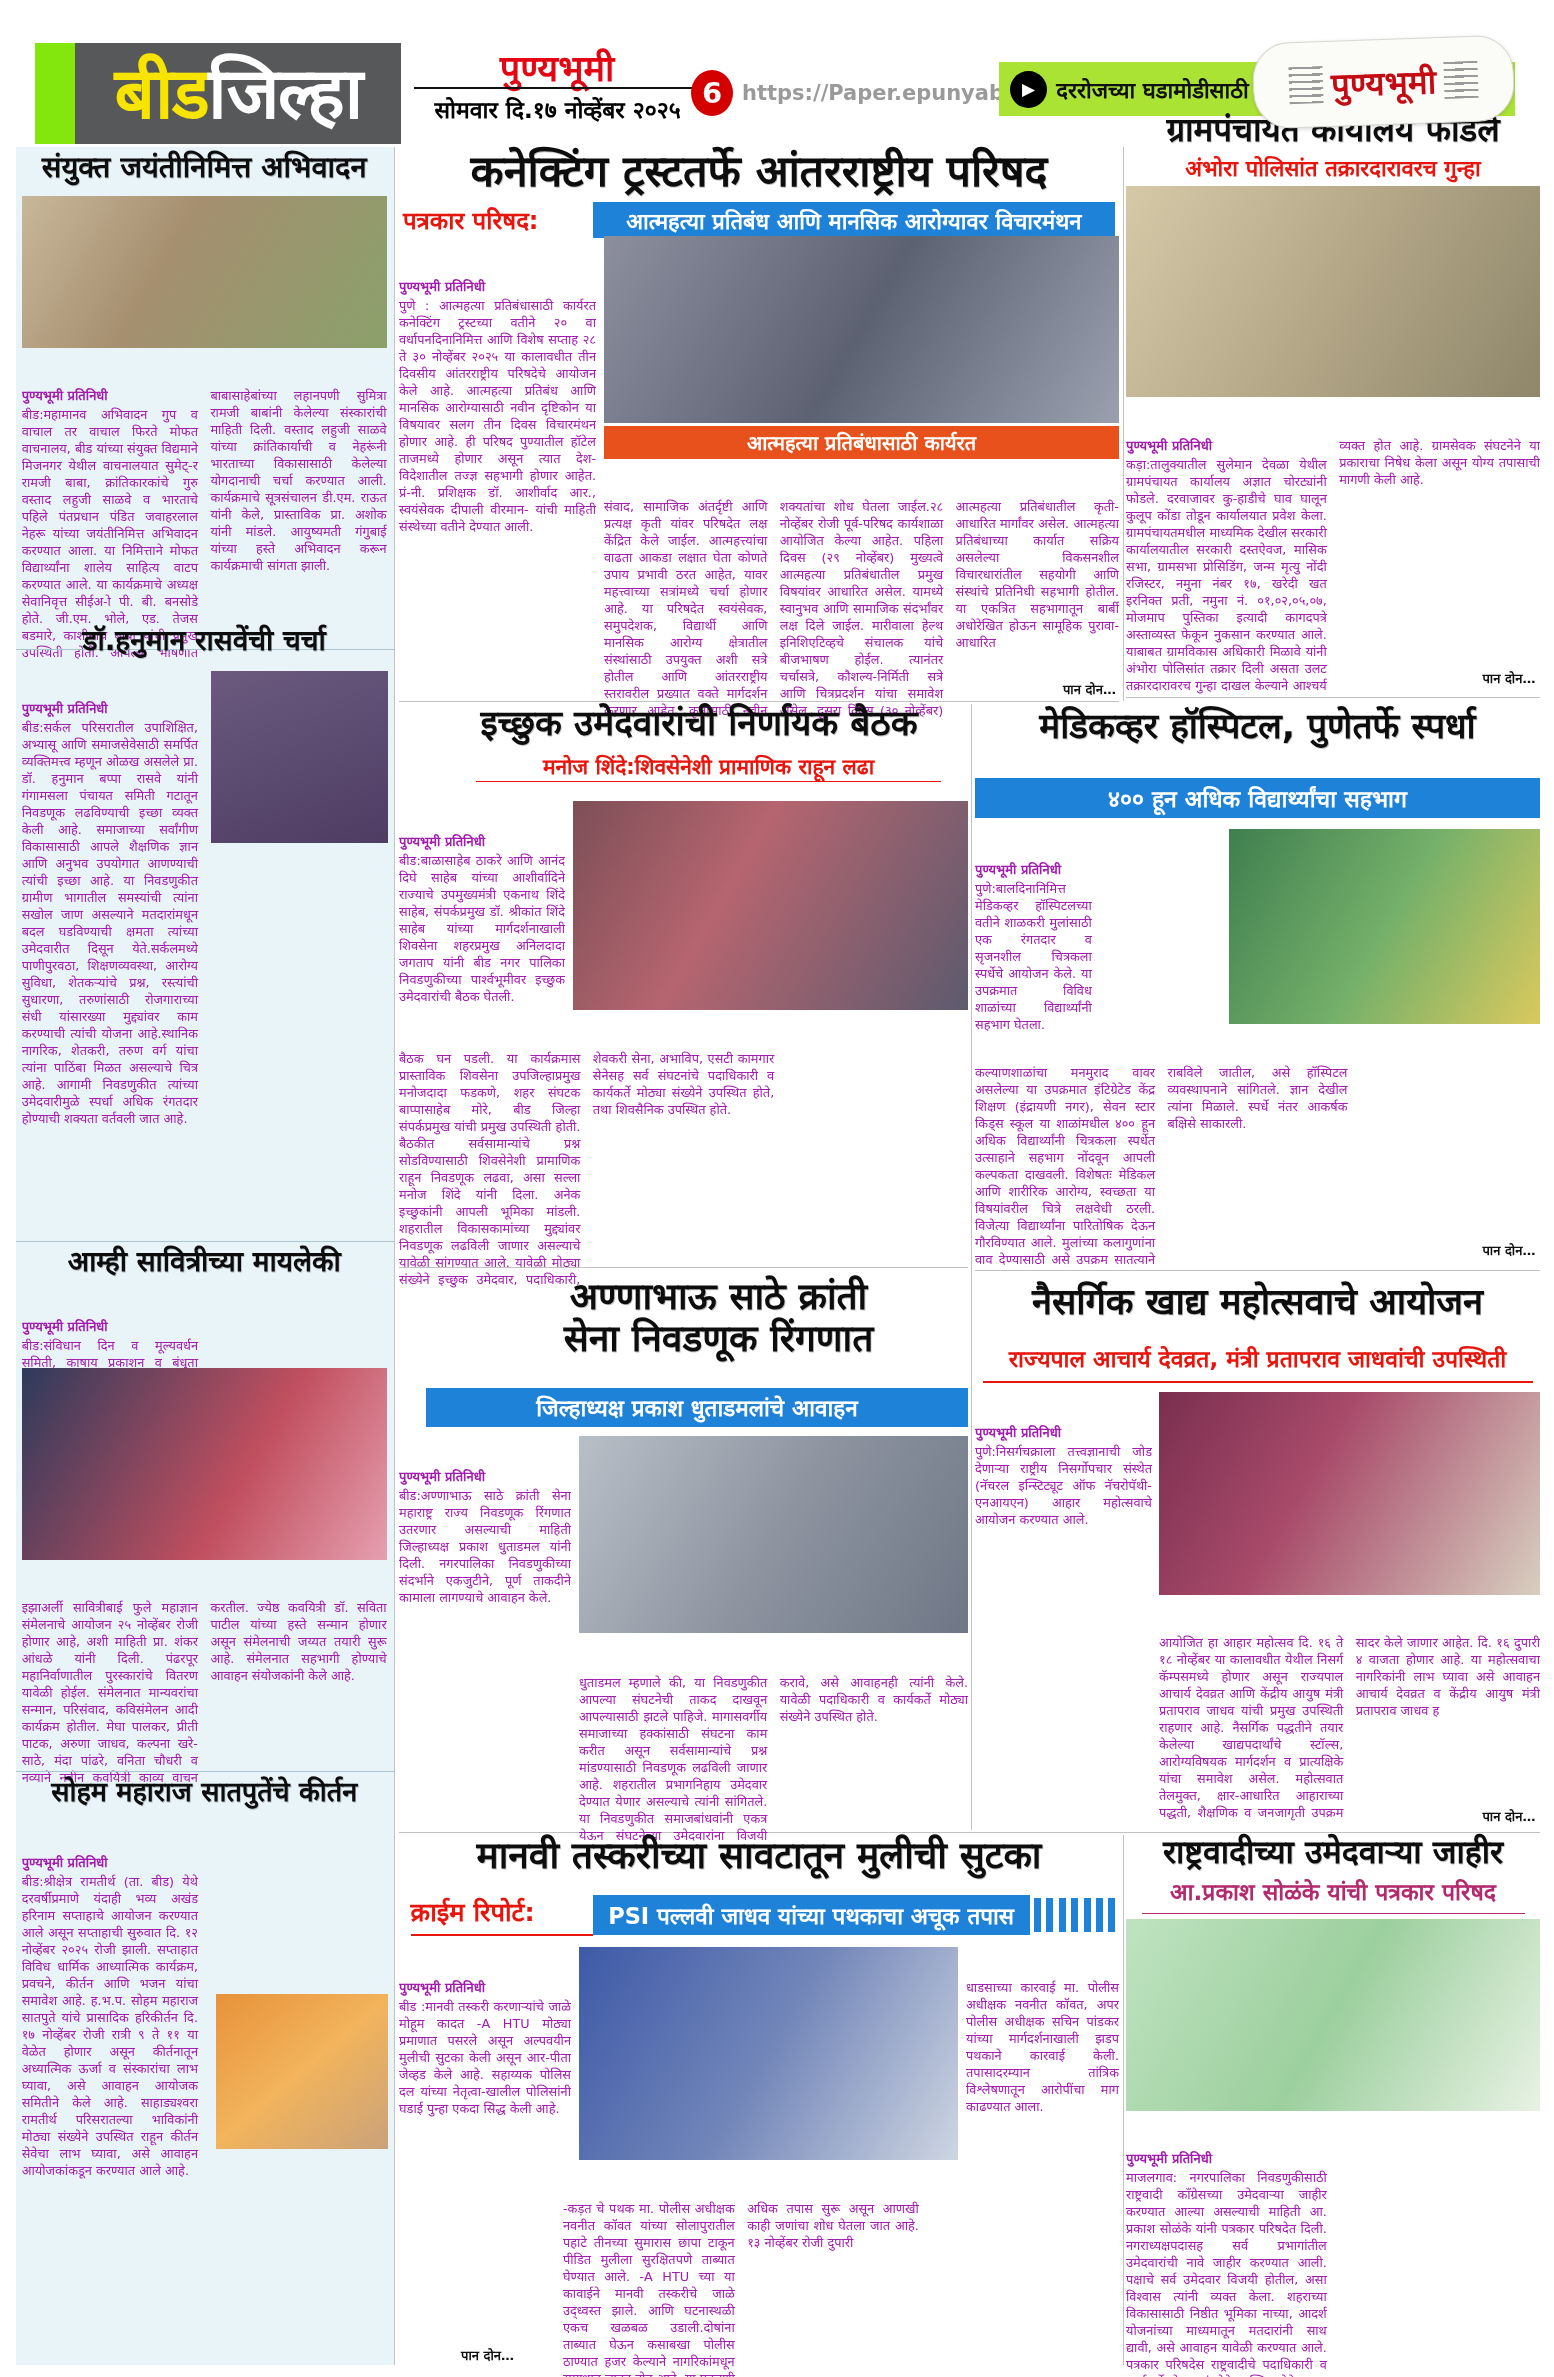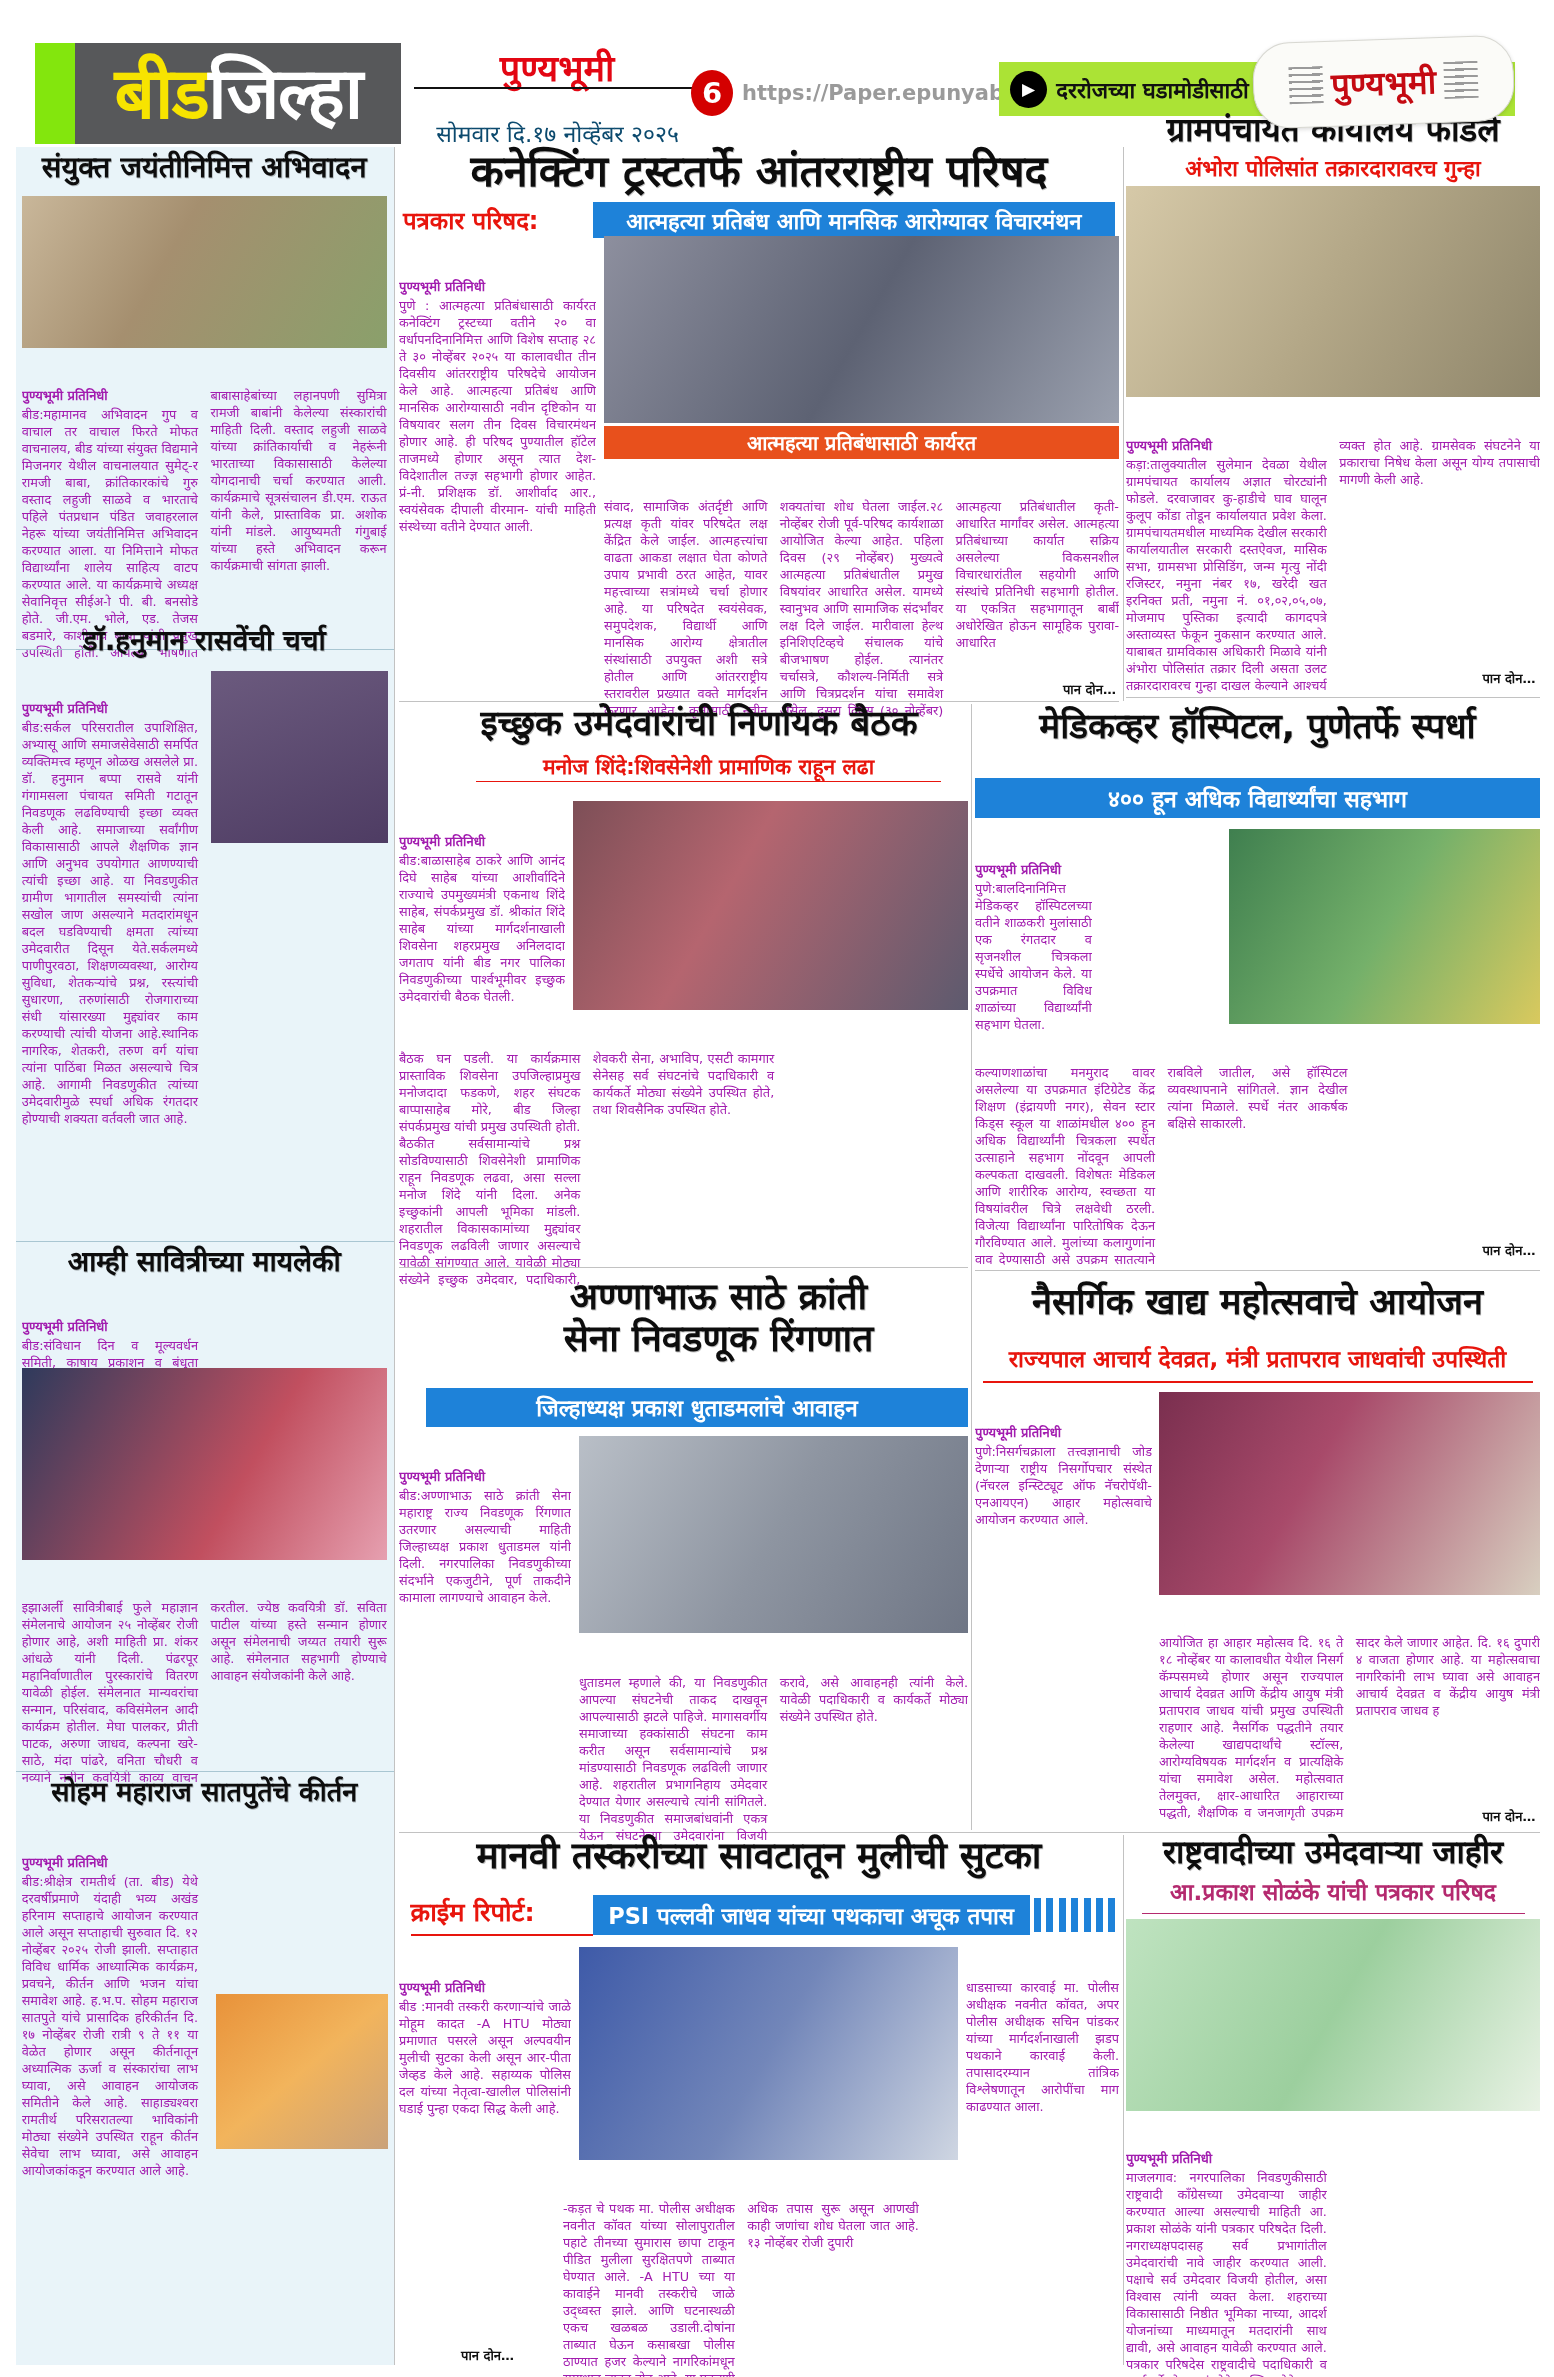--- a/index.html
+++ b/index.html
@@ -9,21 +9,21 @@
   .masthead{position:absolute;left:35px;top:43px;width:366px;height:101px;background:#57585a;display:flex;}
   .masthead .stripe{width:40px;height:100%;background:#83e60d;}
   .masthead .mh-text{flex:1;display:flex;align-items:center;justify-content:center;
         font-size:71px;font-weight:bold;line-height:1;letter-spacing:-1.5px;}
   .mh-part1{color:#f7e400;margin-right:0;}
   .mh-part2{color:#ffffff;}
   .brand-center{position:absolute;left:414px;top:43px;width:286px;text-align:center;
         font-size:36px;font-weight:bold;color:#e30613;}
   .brand-rule{position:absolute;left:414px;top:87px;width:280px;height:1.5px;background:#111;}
   .edition-date{position:absolute;left:408px;top:93px;width:299px;text-align:center;
-        font-size:23px;font-weight:normal;color:#0c4a6e;margin-top:24px;}
+        font-size:23px;font-weight:bold;color:#000000;}
   .page-circle{position:absolute;left:691px;top:70px;width:42px;height:46px;background:#d40000;
         border-radius:50%;display:flex;align-items:center;justify-content:center;
         color:#fff;font-size:29px;font-weight:bold;}
   .site-url{position:absolute;left:742px;top:81px;width:279px;font-size:21px;font-weight:bold;color:#9a9a9a;}
   .promo-banner{position:absolute;left:999px;top:62px;width:516px;height:54px;background:#abe335;
         display:flex;align-items:center;padding-left:11px;box-sizing:border-box;}
   .play-circle{width:37px;height:37px;border-radius:50%;background:#000;display:flex;
         align-items:center;justify-content:center;color:#fff;font-size:17px;flex:0 0 37px;}
   .promo-text{font-size:22px;font-weight:bold;color:#111;margin-left:9.3px;white-space:nowrap;}
   .paper-roll{position:absolute;left:1253px;top:39px;width:259px;height:84px;background:#fbfbf8;

